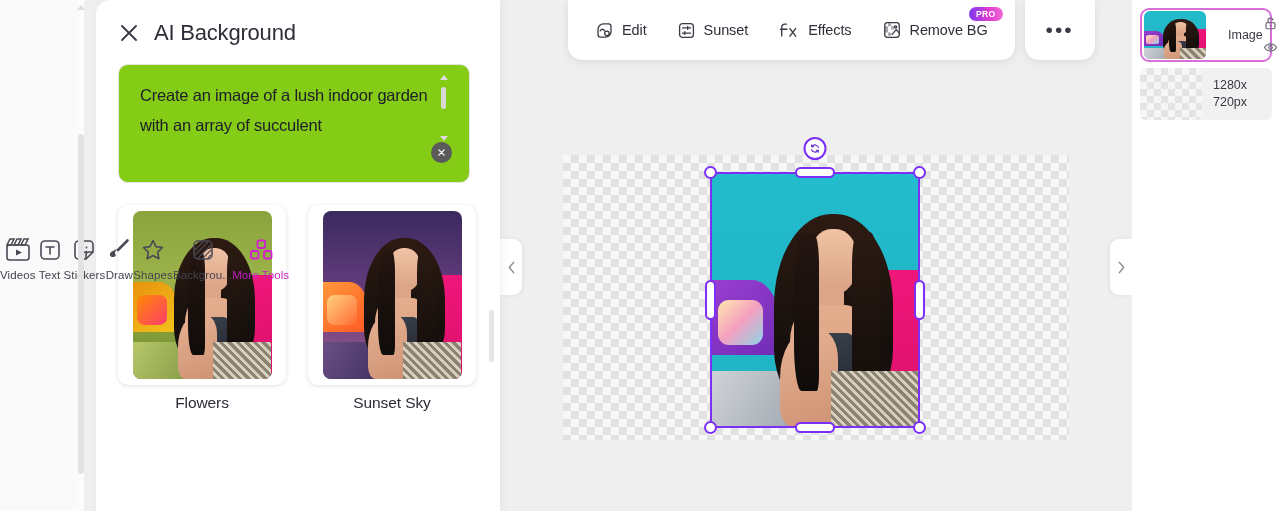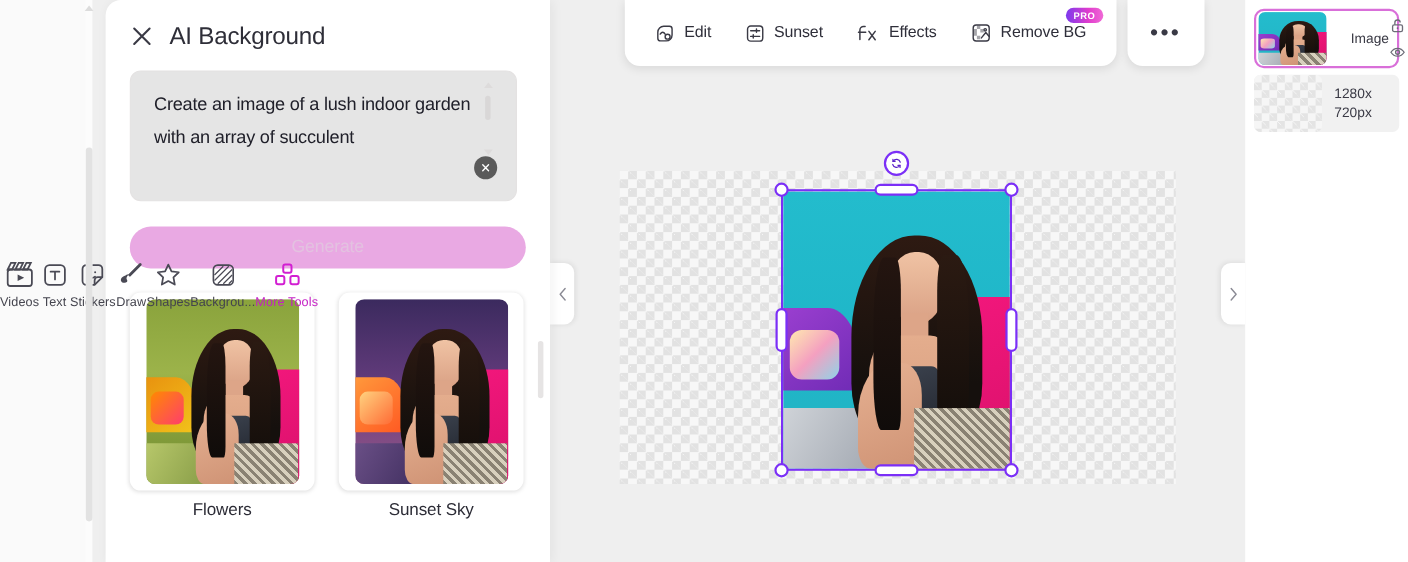--- a/index.html
+++ b/index.html
@@ -54,21 +54,21 @@
     display: flex; align-items: center; gap: 14px;
     padding: 20px 0 0 22px;
   }
   #close-x { width: 22px; height: 22px; cursor: pointer; flex: 0 0 auto; }
   #panel-title { font-size: 22px; font-weight: normal; color: #2e2e38; letter-spacing: -.2px; }
   #describe-label {
     margin: 22px 0 0 22px; font-size: 16.5px; color: #3a3a46; letter-spacing: -.1px;
   }
   #prompt-wrap {
     position: relative; margin: 18px 30px 0 22px;
-    height: 119px; background: #e5e5e5; border-radius: 10px;
+    height: 119px; background: #84cc16; border-radius: 10px;
     border: 1px solid #e4e2e2;
   }
   #prompt-text {
     position: absolute; left: 21px; top: 15px; width: 290px;
     font-size: 16.5px; line-height: 30px; color: #20202a; letter-spacing: -.2px;
   }
   #prompt-scroll { position: absolute; right: 18px; top: 10px; width: 14px; height: 66px; }
   #prompt-scroll .sc-up, #prompt-scroll .sc-dn {
     position: absolute; left: 3px; width: 0; height: 0;
     border-left: 4px solid transparent; border-right: 4px solid transparent;
@@ -319,21 +319,20 @@
         <div class="sc-thumb"></div>
         <div class="sc-dn"></div>
       </div>
       <div id="clear-btn">
         <svg viewBox="0 0 12 12" width="9" height="9" fill="none" stroke="#ffffff" stroke-width="1.7" stroke-linecap="round">
           <path d="M2.5 2.5 L9.5 9.5 M9.5 2.5 L2.5 9.5"></path>
         </svg>
       </div>
     </div>
 
-    <div id="generate-btn">Generate</div>
 
     <div id="preset-grid">
 
       <div class="preset-card">
         <div class="preset-frame">
           <div class="preset-img">
             <div class="photo flowers">
               <div class="wall"></div>
                 <div class="sofa-pink"></div>
                 <div class="sofa-purple"></div>

